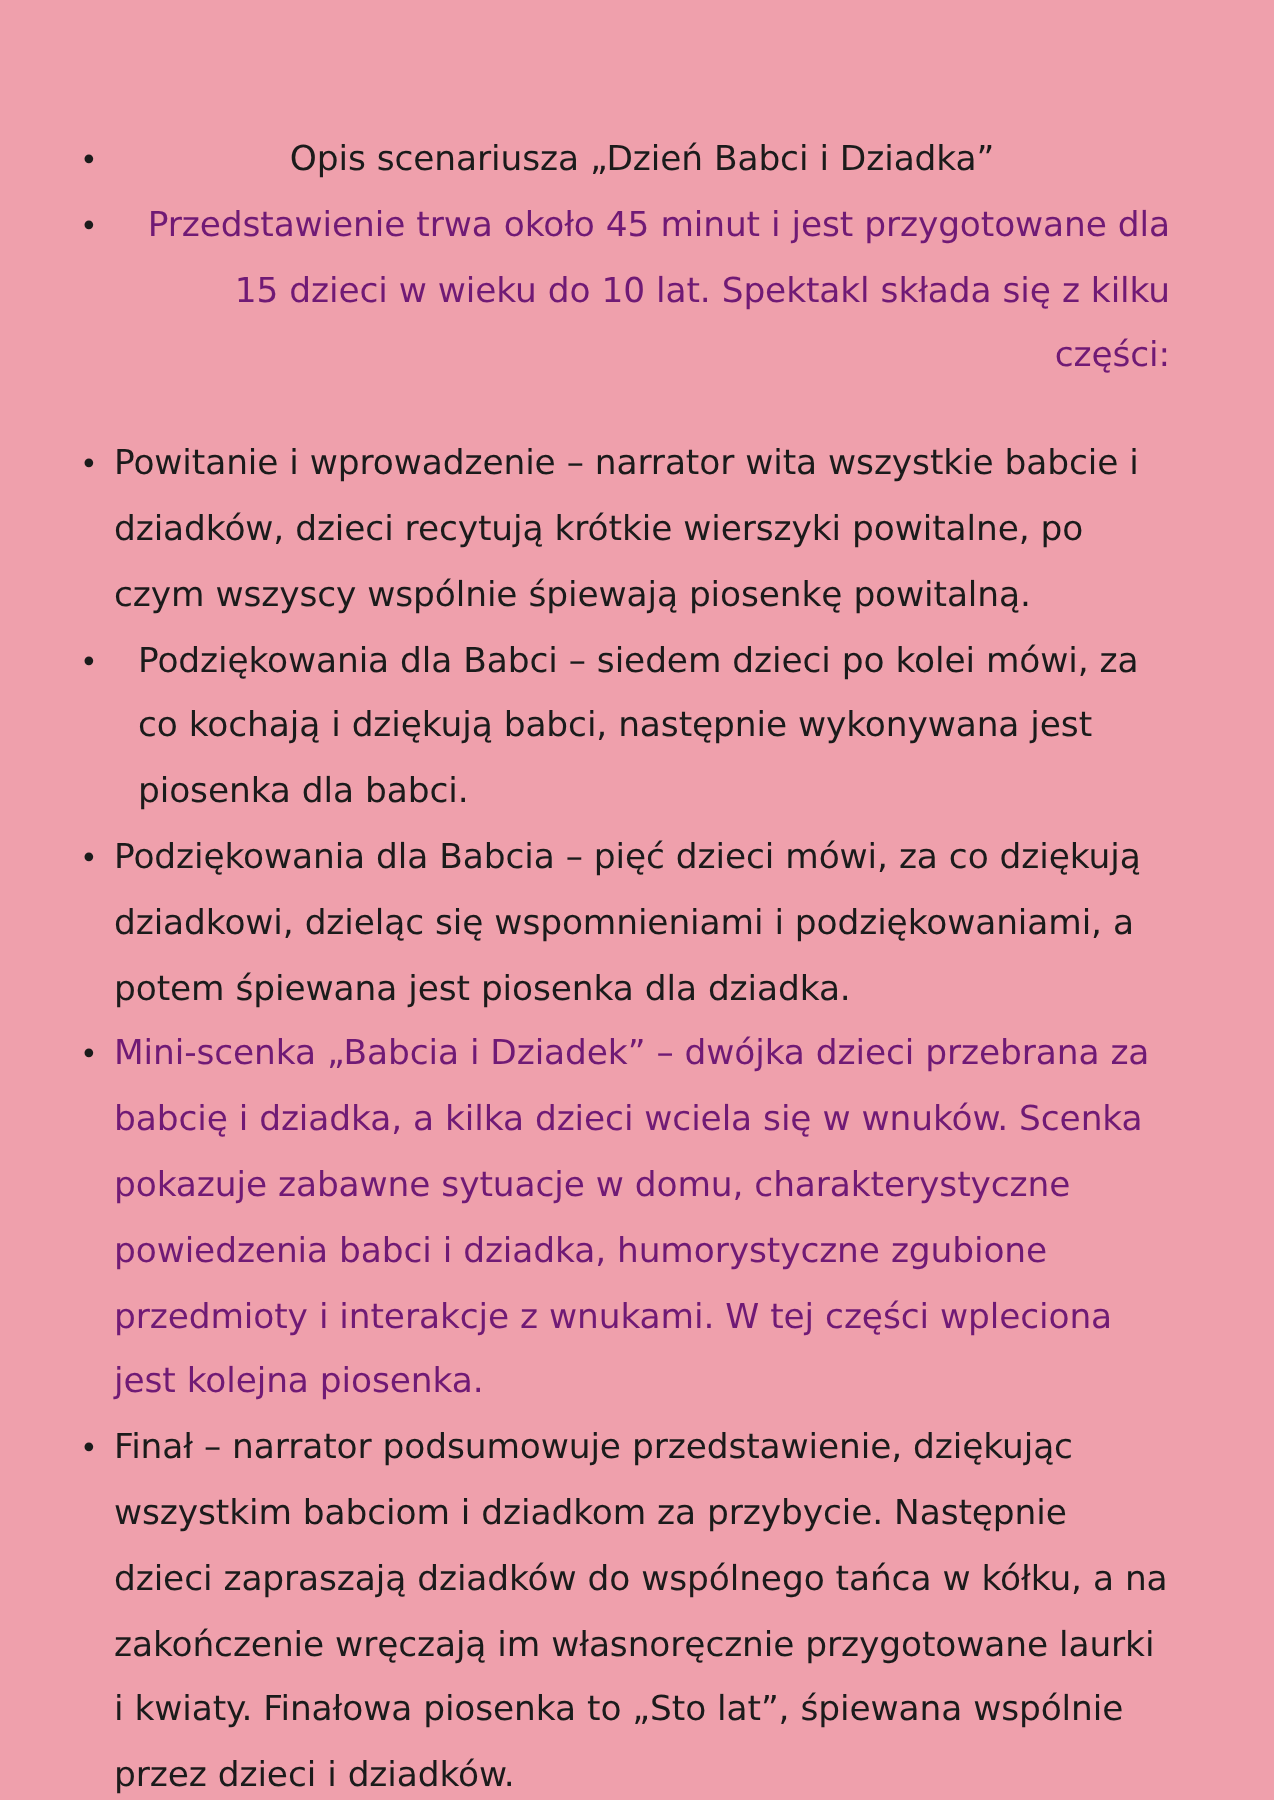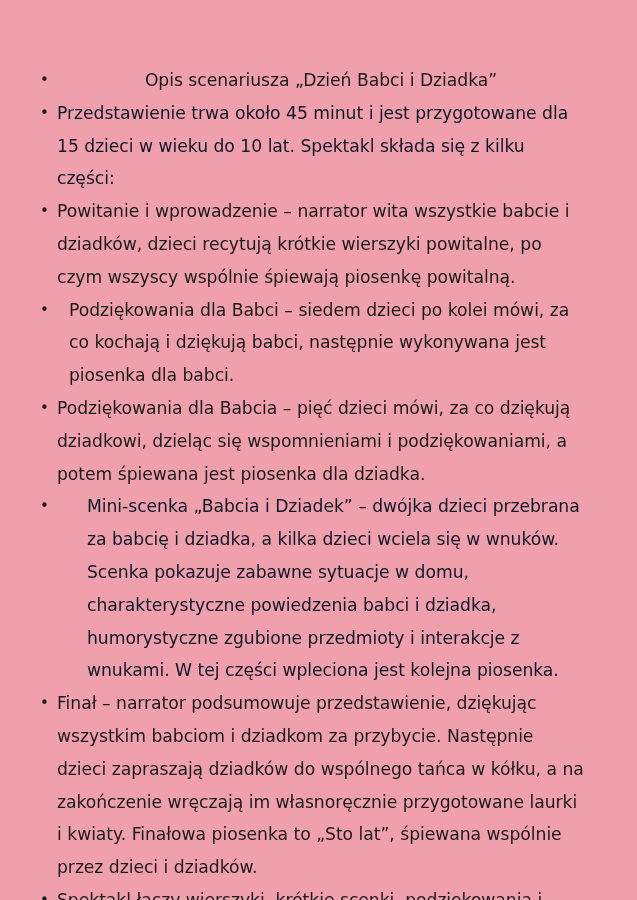--- a/index.html
+++ b/index.html
@@ -64,37 +64,37 @@
 
 <div id="page" style="background: rgb(239, 160, 172);">
   <div id="content">
     <ul class="bullet-list">
       <li>
         <span class="bullet-dot" style="color: rgb(27, 27, 27);">•</span>
         <span class="bullet-text" style="color: rgb(27, 27, 27); text-align: center;">Opis scenariusza „Dzień Babci i Dziadka”</span>
       </li>
       <li>
         <span class="bullet-dot" style="color: rgb(27, 27, 27);">•</span>
-        <span class="bullet-text" style="color: #0f172a;">Przedstawienie trwa około 45 minut i jest przygotowane dla 15 dzieci w wieku do 10 lat. Spektakl składa się z kilku części:</span>
+        <span class="bullet-text" style="color: #701a75; text-align: right;">Przedstawienie trwa około 45 minut i jest przygotowane dla 15 dzieci w wieku do 10 lat. Spektakl składa się z kilku części:</span>
       </li>
       <li>
         <span class="bullet-dot" style="color: rgb(27, 27, 27);">•</span>
-        <span class="bullet-text" style="color: rgb(27, 27, 27);">Powitanie i wprowadzenie – narrator wita wszystkie babcie i dziadków, dzieci recytują krótkie wierszyki powitalne, po czym wszyscy wspólnie śpiewają piosenkę powitalną.</span>
+        <span class="bullet-text" style="color: rgb(27, 27, 27); margin-top: 21px;">Powitanie i wprowadzenie – narrator wita wszystkie babcie i dziadków, dzieci recytują krótkie wierszyki powitalne, po czym wszyscy wspólnie śpiewają piosenkę powitalną.</span>
       </li>
       <li>
         <span class="bullet-dot" style="color: rgb(27, 27, 27);">•</span>
         <span class="bullet-text" style="color: rgb(27, 27, 27); margin-left: 12px;">Podziękowania dla Babci – siedem dzieci po kolei mówi, za co kochają i dziękują babci, następnie wykonywana jest piosenka dla babci.</span>
       </li>
       <li>
         <span class="bullet-dot" style="color: rgb(27, 27, 27);">•</span>
         <span class="bullet-text" style="color: rgb(27, 27, 27);">Podziękowania dla Babcia – pięć dzieci mówi, za co dziękują dziadkowi, dzieląc się wspomnieniami i podziękowaniami, a potem śpiewana jest piosenka dla dziadka.</span>
       </li>
       <li>
         <span class="bullet-dot" style="color: rgb(27, 27, 27);">•</span>
-        <span class="bullet-text" style="color: #0f172a; margin-left: 30px;">Mini-scenka „Babcia i Dziadek” – dwójka dzieci przebrana za babcię i dziadka, a kilka dzieci wciela się w wnuków. Scenka pokazuje zabawne sytuacje w domu, charakterystyczne powiedzenia babci i dziadka, humorystyczne zgubione przedmioty i interakcje z wnukami. W tej części wpleciona jest kolejna piosenka.</span>
+        <span class="bullet-text" style="color: #701a75;">Mini-scenka „Babcia i Dziadek” – dwójka dzieci przebrana za babcię i dziadka, a kilka dzieci wciela się w wnuków. Scenka pokazuje zabawne sytuacje w domu, charakterystyczne powiedzenia babci i dziadka, humorystyczne zgubione przedmioty i interakcje z wnukami. W tej części wpleciona jest kolejna piosenka.</span>
       </li>
       <li>
         <span class="bullet-dot" style="color: rgb(27, 27, 27);">•</span>
         <span class="bullet-text" style="color: rgb(27, 27, 27);">Finał – narrator podsumowuje przedstawienie, dziękując wszystkim babciom i dziadkom za przybycie. Następnie dzieci zapraszają dziadków do wspólnego tańca w kółku, a na zakończenie wręczają im własnoręcznie przygotowane laurki i kwiaty. Finałowa piosenka to „Sto lat”, śpiewana wspólnie przez dzieci i dziadków.</span>
       </li>
       <li>
         <span class="bullet-dot" style="color: rgb(27, 27, 27);">•</span>
         <span class="bullet-text" style="color: rgb(27, 27, 27);">Spektakl łączy wierszyki, krótkie scenki, podziękowania i piosenki, celebrując miłość, wdzięczność i bliskość między dziećmi a ich dziadkami.</span>
       </li>
     </ul>

